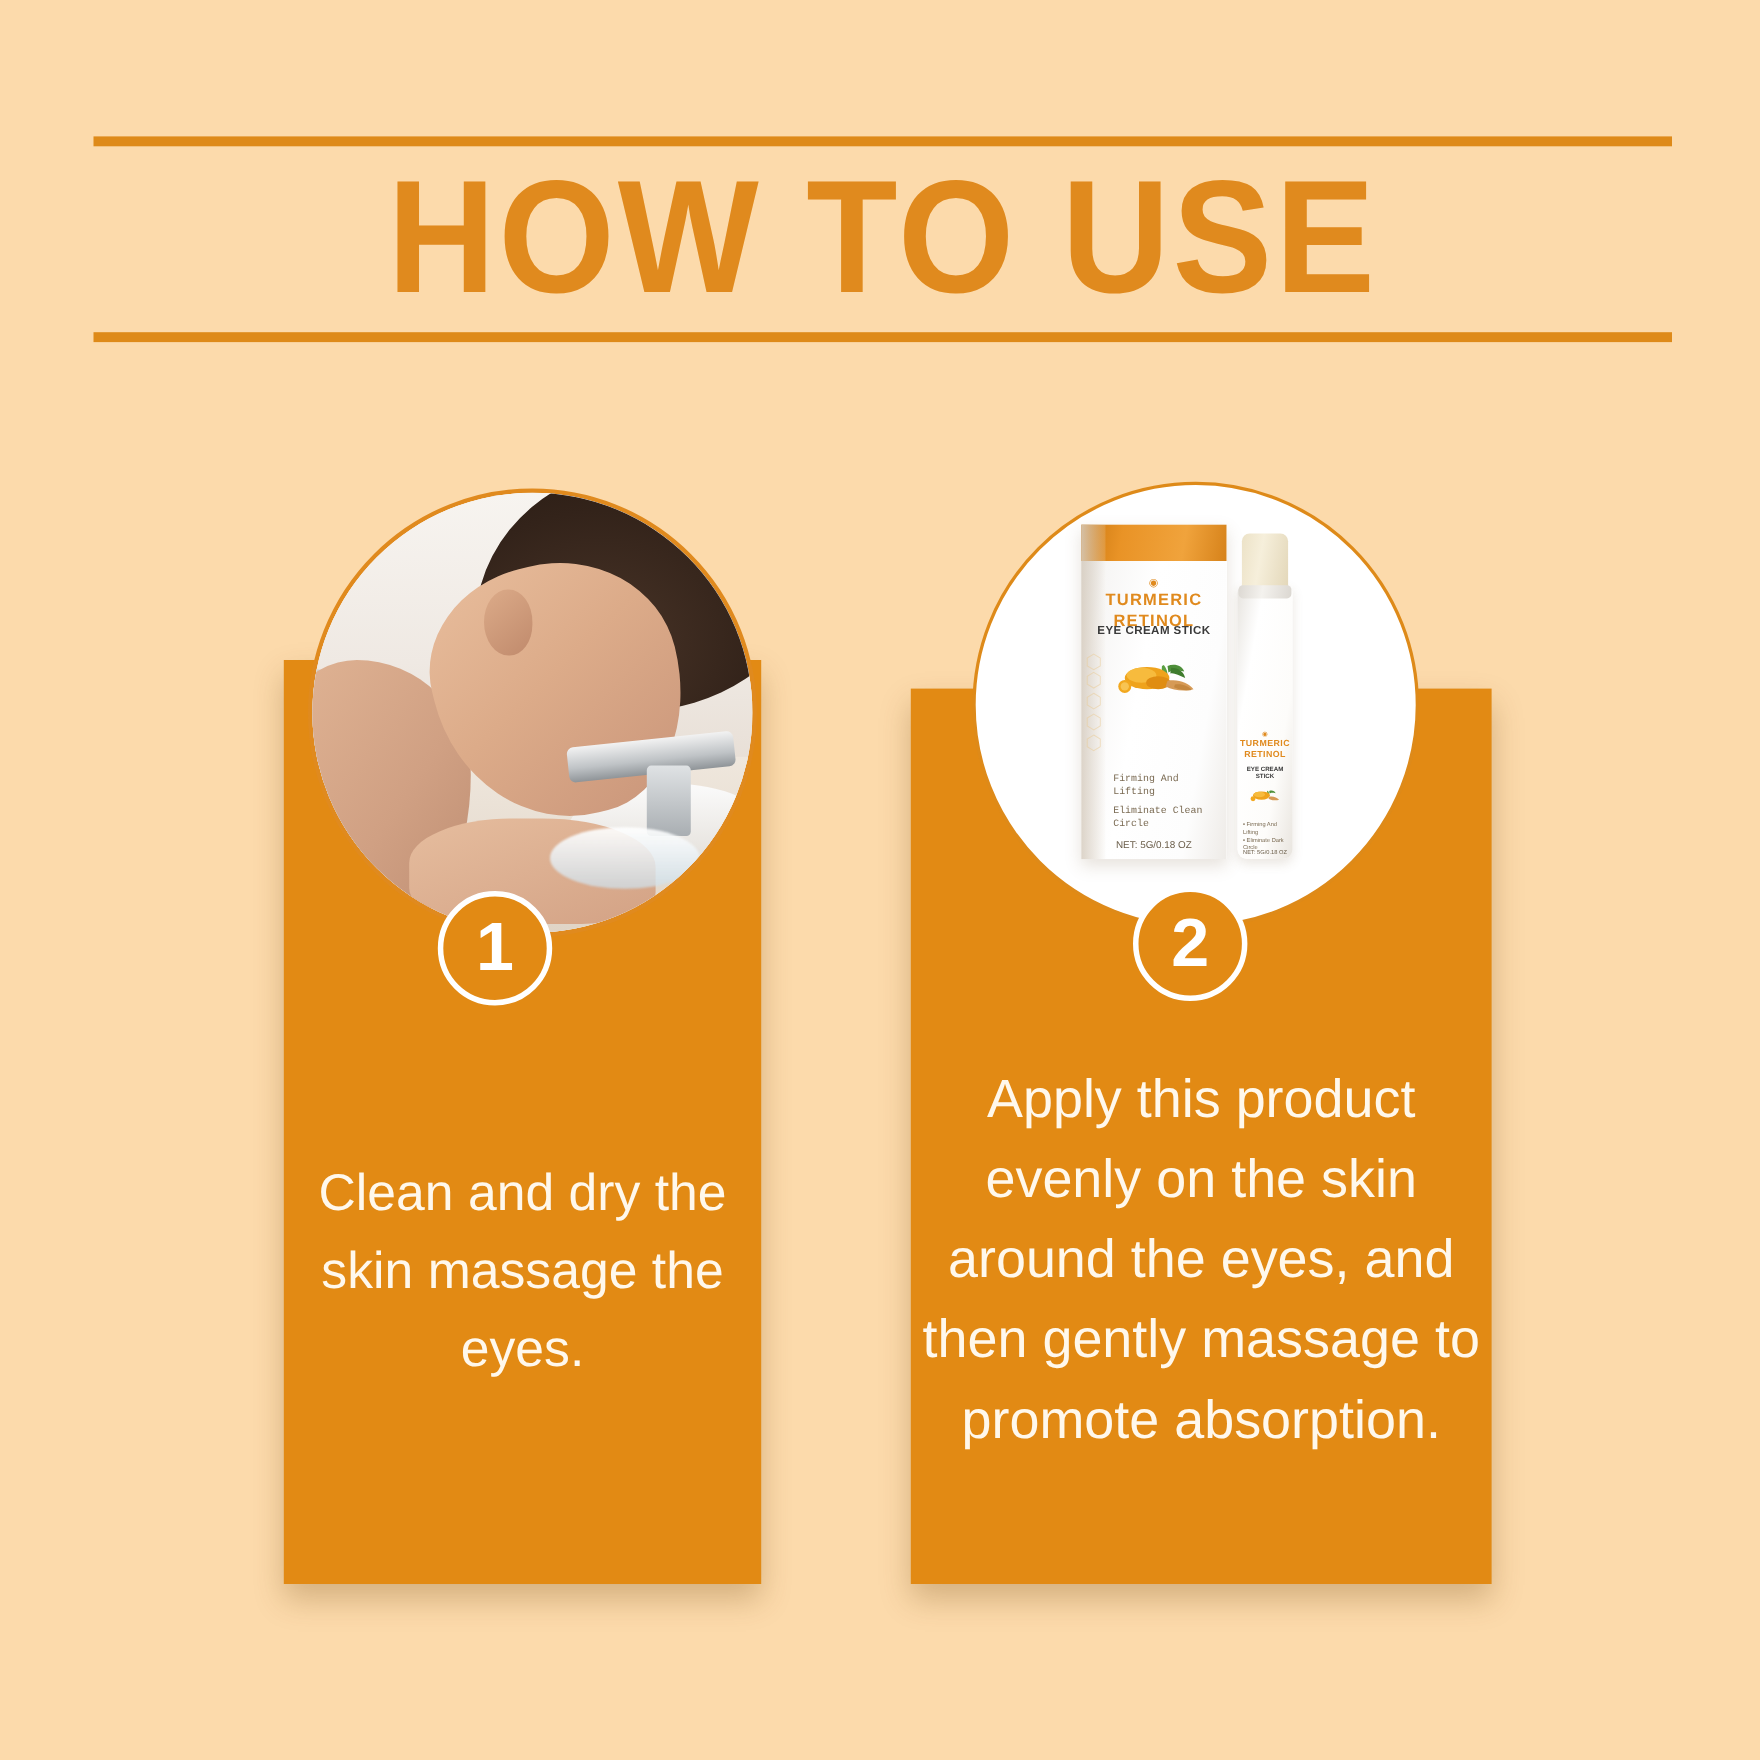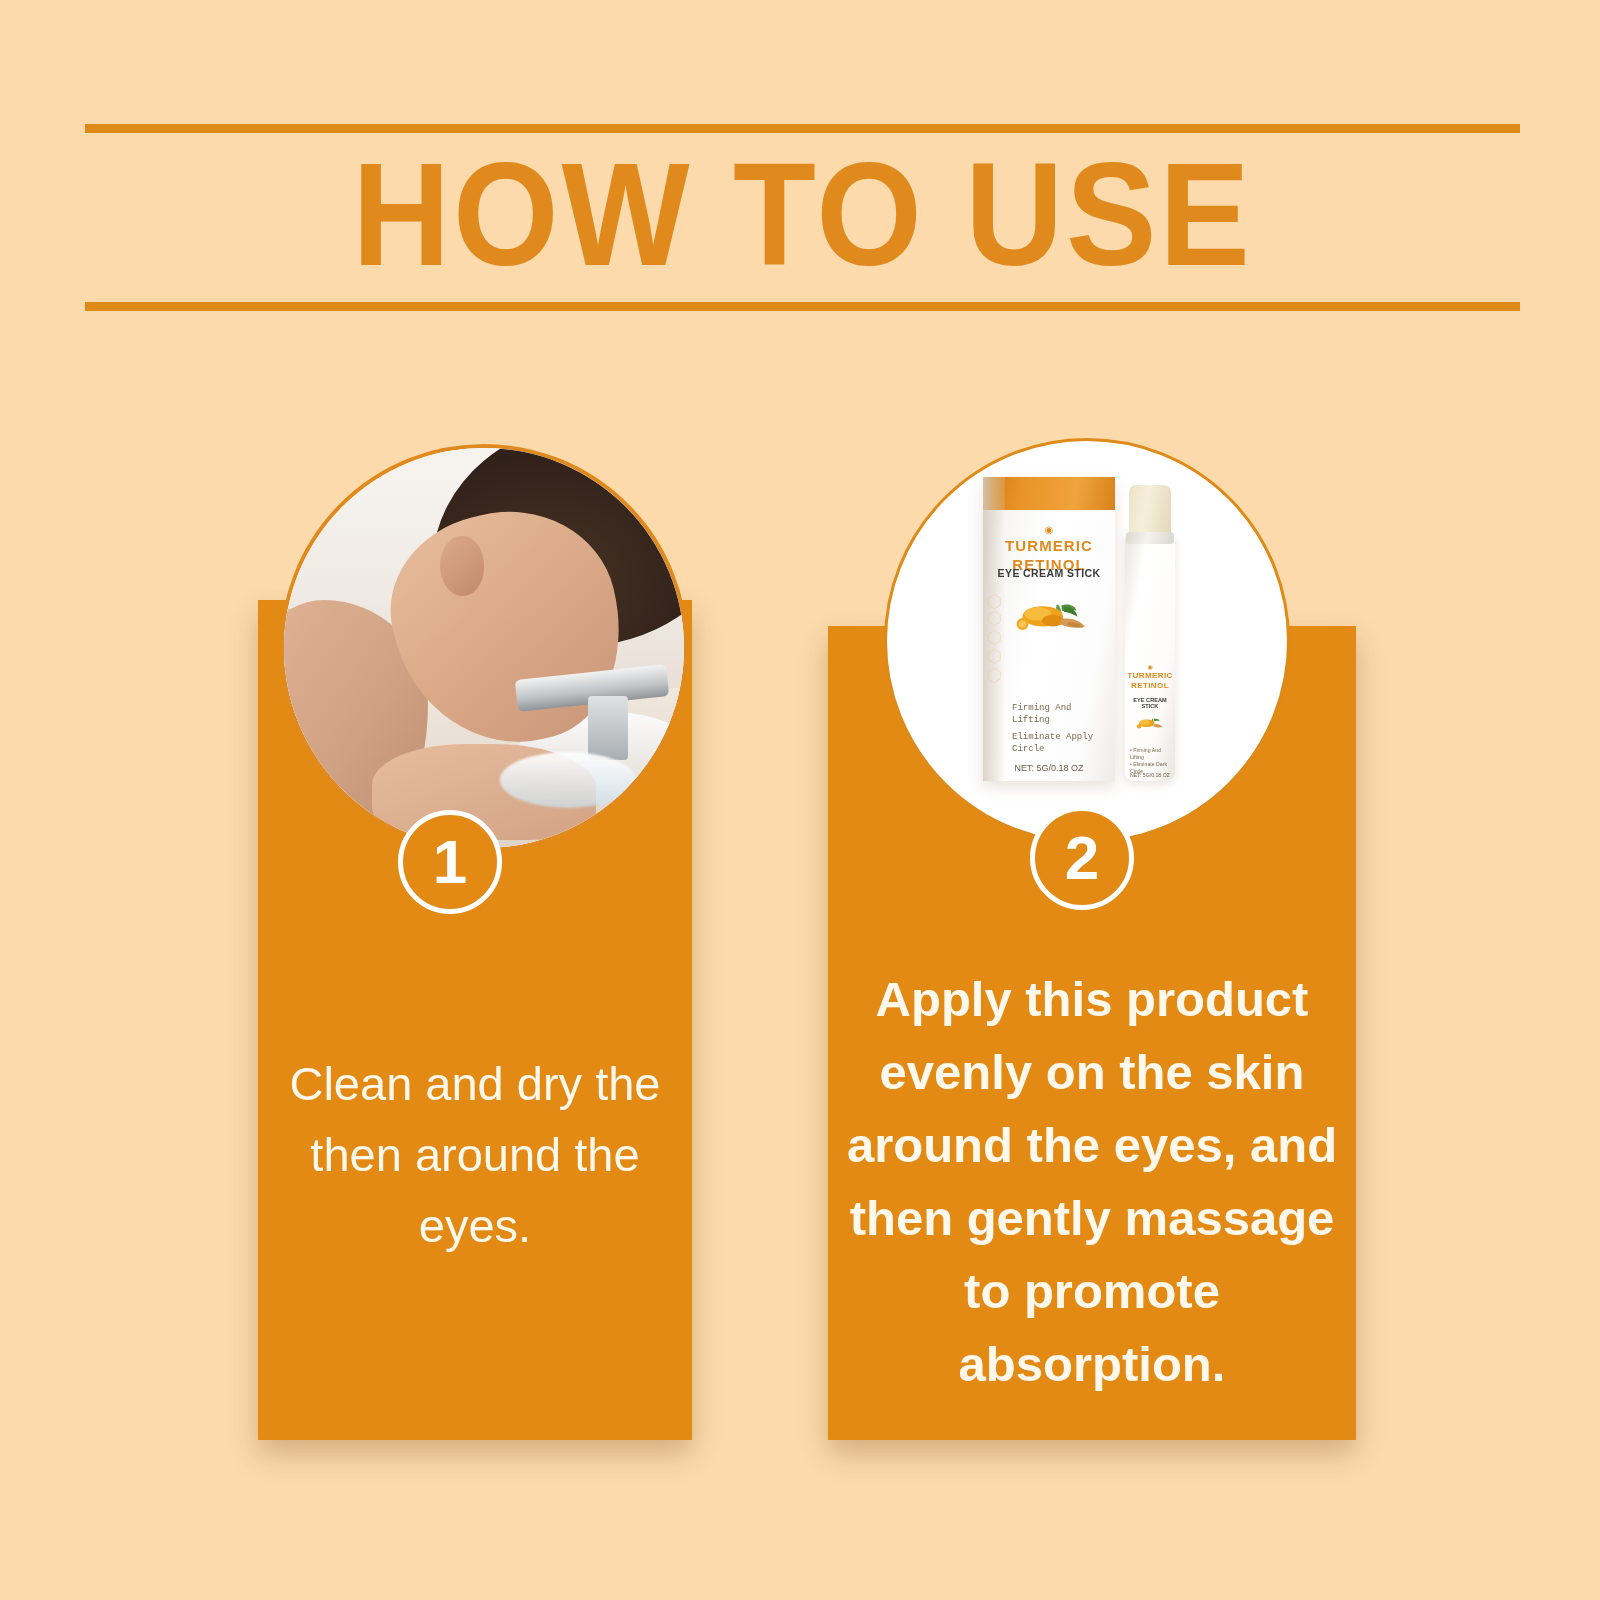--- a/index.html
+++ b/index.html
@@ -66,21 +66,21 @@
     text-align:center;
     font-family:"Liberation Sans", sans-serif;
     font-weight:normal;
   }
   .step1 .card-text{
     left:262px; top:1048px; width:426px;
     font-size:47px; line-height:71px;
   }
   .step2 .card-text{
     left:836px; top:963px; width:512px;
-    font-size:49px; line-height:73px;font-weight:bold;
+    font-size:49px; line-height:73px;
   }
 
   
   .circle{
     position:absolute;
     border-radius:50%;
     overflow:hidden;
   }
   .step1 .circle{
     left:280px; top:444px;
@@ -311,21 +311,21 @@
         <div class="ph-face"></div>
         <div class="ph-ear"></div>
         <div class="ph-faucet"></div>
         <div class="ph-faucet2"></div>
         <div class="ph-hands"></div>
         <div class="ph-water"></div>
       </div>
     </div>
 
     <div class="badge">1</div>
-    <div class="card-text">Clean and dry the then around the eyes.</div>
+    <div class="card-text">Clean and dry the skin massage the eyes.</div>
   </div>
 
   <div class="step step2">
     <div class="card"></div>
 
     <div class="circle">
       <div class="product">
 
         <div class="box">
           <div class="box-top"></div>
@@ -356,21 +356,21 @@
             <ellipse cx="34" cy="14" rx="16" ry="8" fill="#f7bb3d"></ellipse>
             <ellipse cx="52" cy="22" rx="13" ry="7" fill="#e08d12"></ellipse>
             <path d="M62 20 C74 18 84 22 90 29 C80 32 68 30 60 26 Z" fill="#d69a56"></path>
             <path d="M70 24 C78 23 85 26 88 30 C81 31 73 29 69 27 Z" fill="#c4873f"></path>
             <circle cx="16" cy="26" r="7" fill="#f2a81f"></circle>
             <circle cx="16" cy="26" r="4.5" fill="#f8c453"></circle>
           </svg>
 
           <div class="box-bullets">
             <div>Firming And Lifting</div>
-            <div>Eliminate Apply Circle</div>
+            <div>Eliminate Clean Circle</div>
           </div>
           <div class="box-net">NET: 5G/0.18 OZ</div>
         </div>
 
         <div class="stick">
           <div class="stick-body"></div>
           <div class="stick-cap"></div>
           <div class="stick-neck"></div>
           <div class="stick-eye">◉</div>
           <div class="stick-brand">

